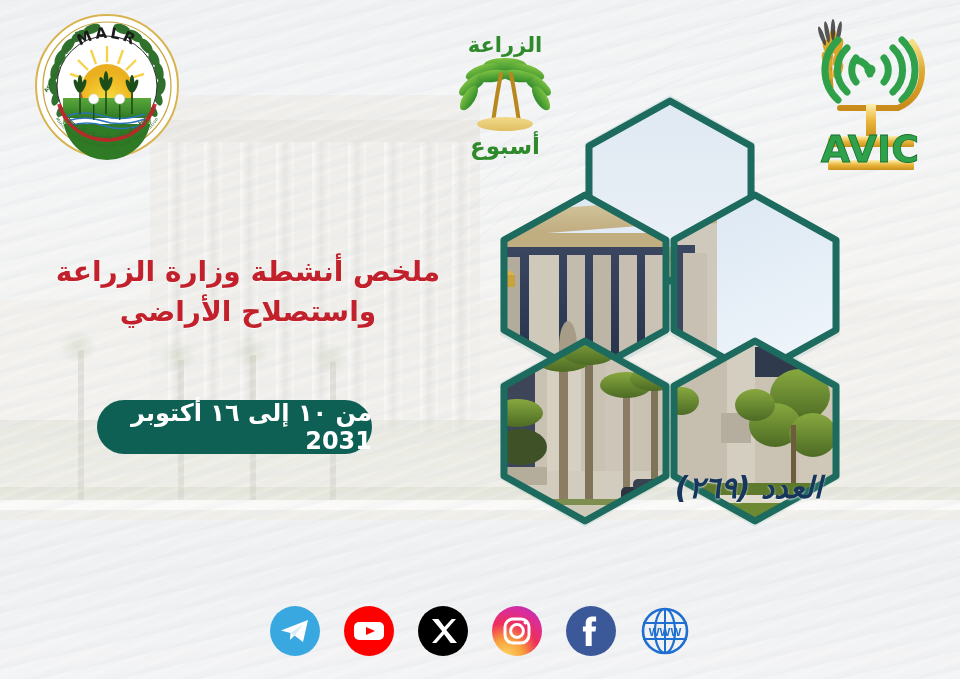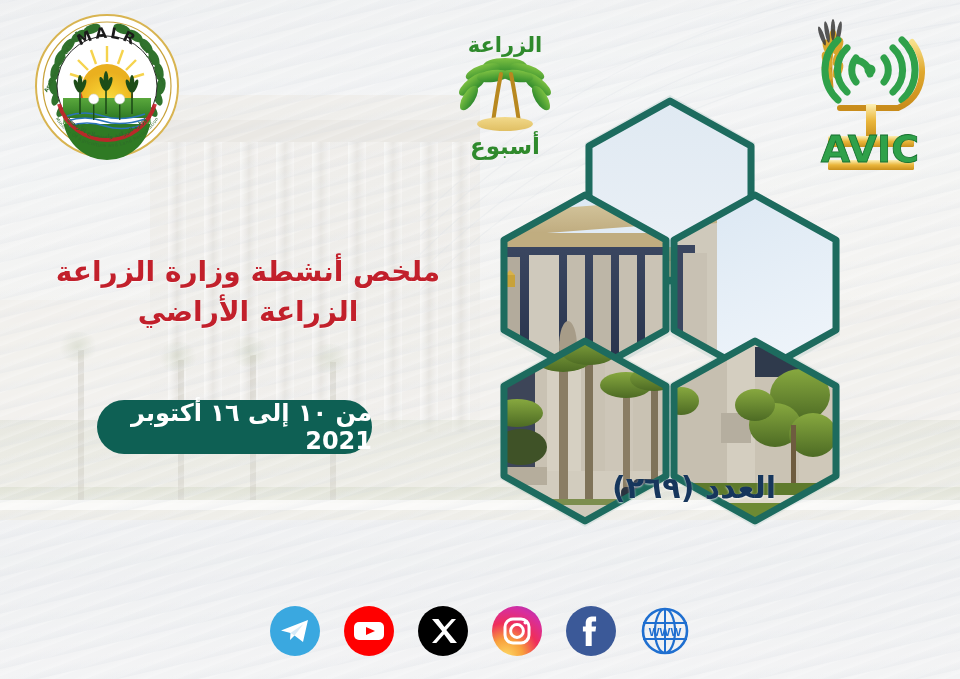--- a/index.html
+++ b/index.html
@@ -117,23 +117,24 @@
     direction:rtl;
   }
   #datebadge span{
     color:#ffffff;font-weight:bold;font-size:24px;
     letter-spacing:0px;
   }
 
   
   #issue{
     position:absolute;left:612px;top:470px;width:210px;
-    direction:rtl;text-align:left;
+    direction:rtl;text-align:right;
     color:#16365c;font-weight:bold;font-size:30px;
     text-shadow:0 1px 2px rgba(255,255,255,.75);
+    font-style:italic;
   }
 
   
   #social{
     position:absolute;left:0;top:600px;width:960px;height:62px;
     display:flex;align-items:center;justify-content:center;gap:24px;
   }
   .sico{width:50px;height:50px;border-radius:50%;display:block;}
 
   .hidden-txt{position:absolute;width:1px;height:1px;overflow:hidden;clip:rect(0 0 0 0);}
@@ -593,25 +594,25 @@
       <ellipse cx="62" cy="102" rx="28" ry="7" fill="url(#sandG)"></ellipse>
 
       <text x="62" y="132" text-anchor="middle" font-size="23" font-weight="bold" fill="#2f8a2c" direction="rtl">أسبوع</text>
     </svg>
     <span class="hidden-txt">الزراعة</span>
     <span class="hidden-txt">أسبوع</span>
   </div>
 
   <div id="title">
     <span class="l1">ملخص أنشطة وزارة الزراعة</span>
-    <span class="l2">الزراعة الأراضي</span>
+    <span class="l2">واستصلاح الأراضي</span>
   </div>
 
   <div id="datebadge">
-    <span>من ١٠ إلى ١٦ أكتوبر 2021</span>
+    <span>من ١٠ إلى ١٦ أكتوبر 2031</span>
   </div>
 
   <div id="issue">العدد (٢٦٩)</div>
 
   <div id="social">
 
     <span class="sico" title="WWW">
       <svg width="50" height="50" viewBox="0 0 50 50">
         <circle cx="25" cy="25" r="22" fill="none" stroke="#1f6fd0" stroke-width="2.6"></circle>
         <ellipse cx="25" cy="25" rx="10" ry="22" fill="none" stroke="#1f6fd0" stroke-width="2.2"></ellipse>

